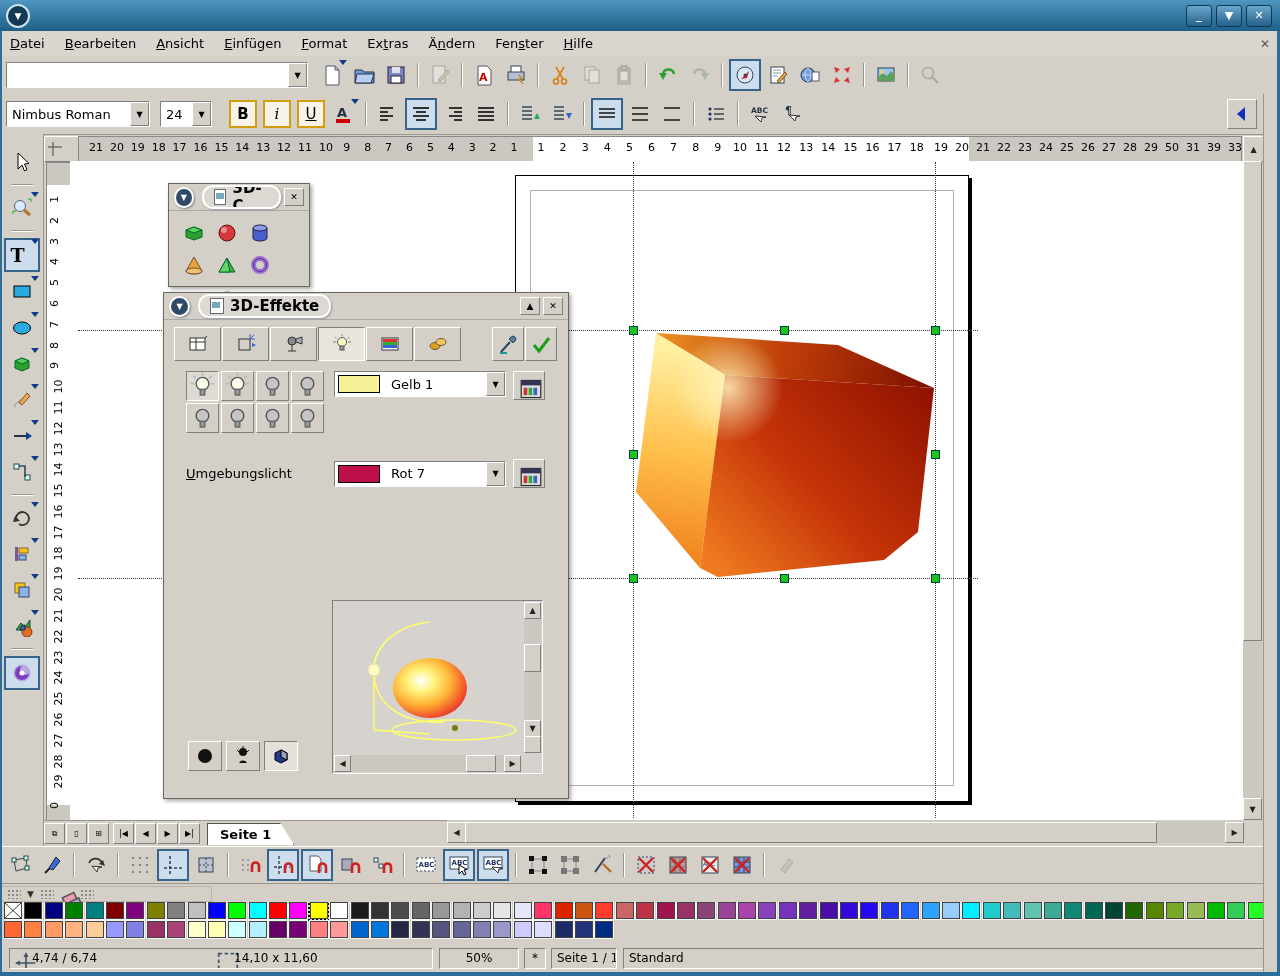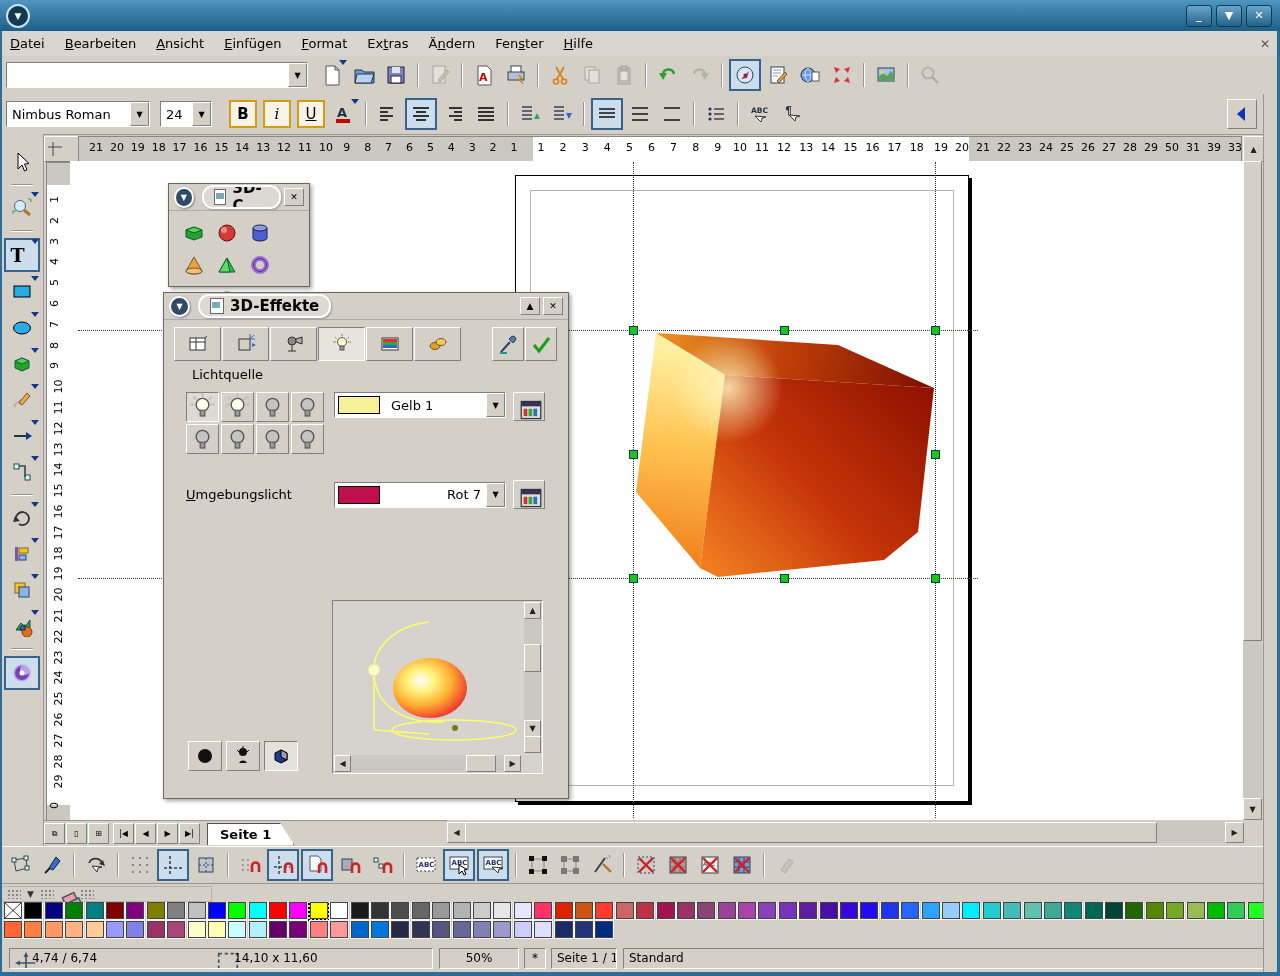--- a/index.html
+++ b/index.html
@@ -1286,21 +1286,20 @@
           </div>
           <div class="dtab" style="width: 30px;">
             <span class="ic">
               <svg viewBox="0 0 22 22">
                 <path d="M4 12 l5 6 L19 5" fill="none" stroke="#1b9e1b" stroke-width="3"></path>
               </svg>
             </span>
           </div>
         </div>
     </div>
-    <div style="margin:6px 0 0 28px;">Lichtquelle</div>
     <div style="display:flex;margin:10px 0 0 22px;">
       <div style="width:140px;">
         <div id="bulb-row1" style="display:flex;">
             <div class="bulbbtn p">
               <svg viewBox="0 0 22 22">
                 <circle cx="11" cy="9" r="4.5" fill="#ffffee" stroke="#555"></circle>
                 <rect x="9.4" y="13" width="3.2" height="4" fill="#999" stroke="#666"></rect>
                 <path d="M11 1v2.5M4.5 3.5l1.8 1.8M17.5 3.5l-1.8 1.8M2.5 9h2.8M16.7 9h2.8" stroke="#bbb" stroke-width="1.2"></path>
               </svg>
             </div>
@@ -1365,21 +1364,21 @@
                 <rect x="3" y="7" width="3" height="6" fill="#c33"></rect>
                 <rect x="7" y="7" width="3" height="6" fill="#3a3"></rect>
                 <rect x="11" y="7" width="3" height="6" fill="#36c"></rect>
               </svg>
             </span>
         </div>
       </div>
     </div>
     <div style="display:flex;align-items:center;margin:26px 0 0 22px;">
       <div style="width:148px;"><span id="ambient-label-span"><span class="u">U</span>mgebungslicht</span></div>
-      <div class="combo" style="width:170px;text-align:right;">
+      <div class="combo" style="width:170px;">
         <div class="swatch" id="ambient-swatch" style="background: rgb(191, 15, 77);"></div>
         <div class="cval">Rot 7</div>
         <div class="cbtn">▼</div>
       </div>
       <div class="colordlgbtn" style="margin-left:7px;">
         <span class="ic" style="width:18px;height:16px;">
             <svg viewBox="0 0 18 16">
               <rect x="1" y="1" width="16" height="14" fill="#ddd" stroke="#333"></rect>
               <rect x="1" y="1" width="16" height="4" fill="#335"></rect>
               <rect x="3" y="7" width="3" height="6" fill="#c33"></rect>

